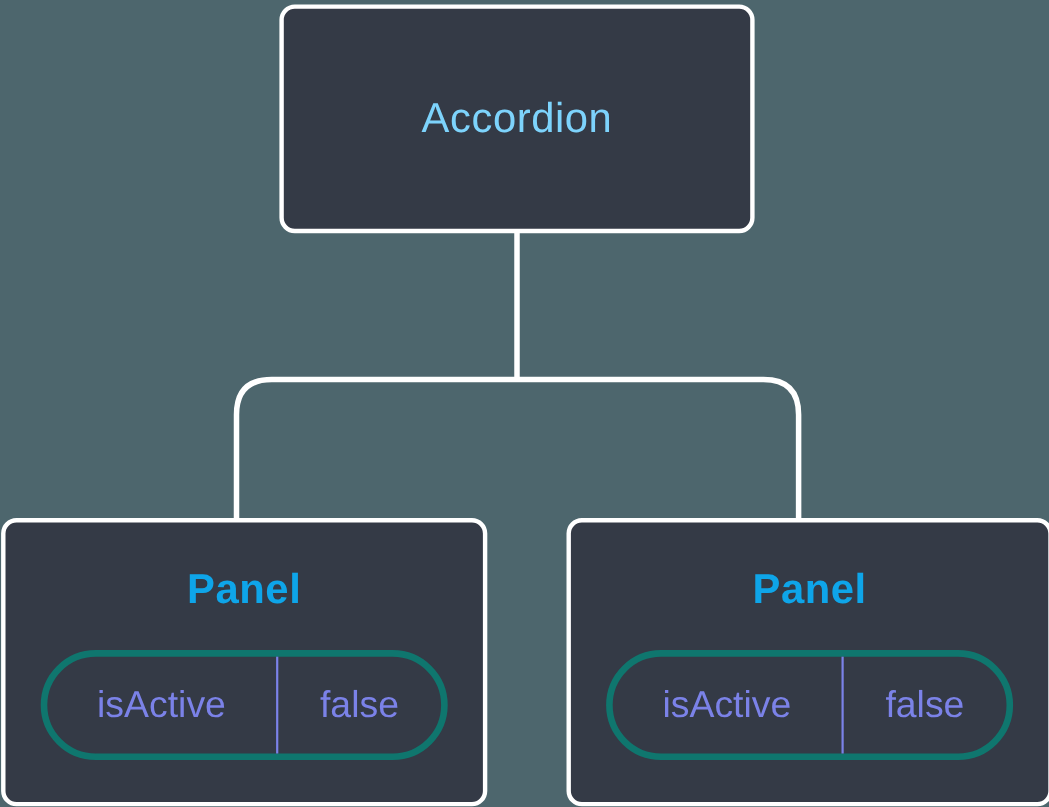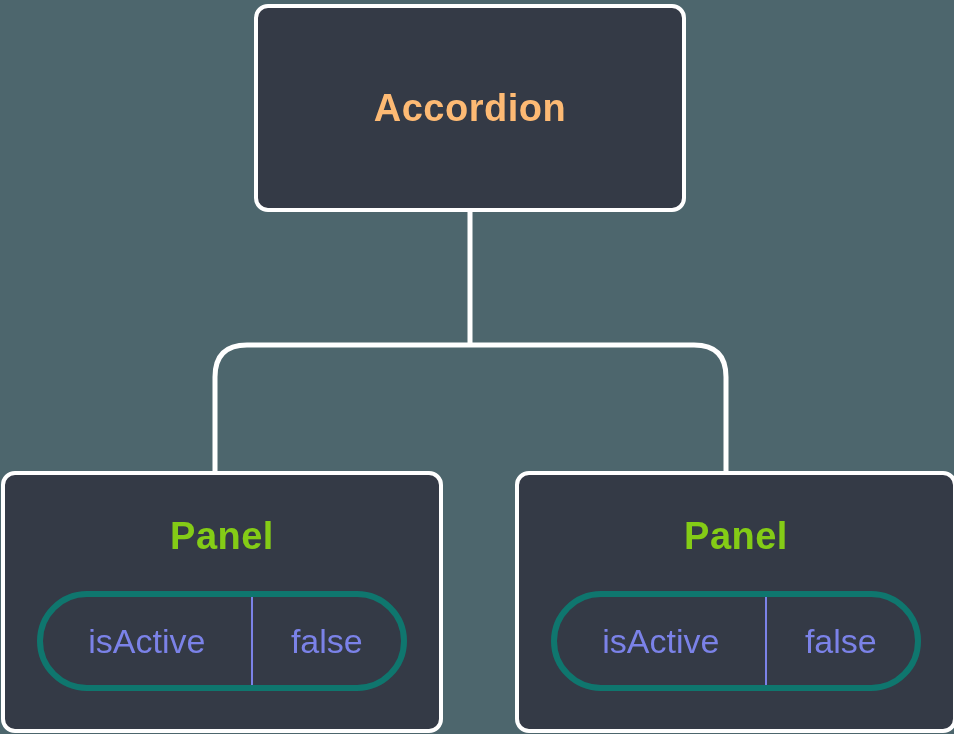--- a/index.html
+++ b/index.html
@@ -33,39 +33,39 @@
   .node-root {
     left: 254px;
     top: 4px;
     width: 432px;
     height: 208px;
     display: flex;
     align-items: center;
     justify-content: center;
   }
   .node-title {
-    color: #fdba74;
+    color: #7dd3fc;
     font-size: 38px;
-    font-weight: 700;
+    font-weight: 400;
     letter-spacing: 0.5px;
     text-align: center;
   }
   .node-panel {
     top: 471px;
     width: 442px;
     height: 262px;
     display: flex;
     flex-direction: column;
     align-items: center;
     padding-top: 34px;
   }
   .panel-left  { left: 1px; }
   .panel-right { left: 515px; }
   .panel-title {
-    color: #84cc16;
+    color: #0ea5e9;
     font-size: 38px;
     font-weight: 600;
     line-height: 54px;
     letter-spacing: 0.5px;
   }
   .state-pill {
     margin-top: 28px;
     box-sizing: border-box;
     width: 370px;
     height: 100px;

